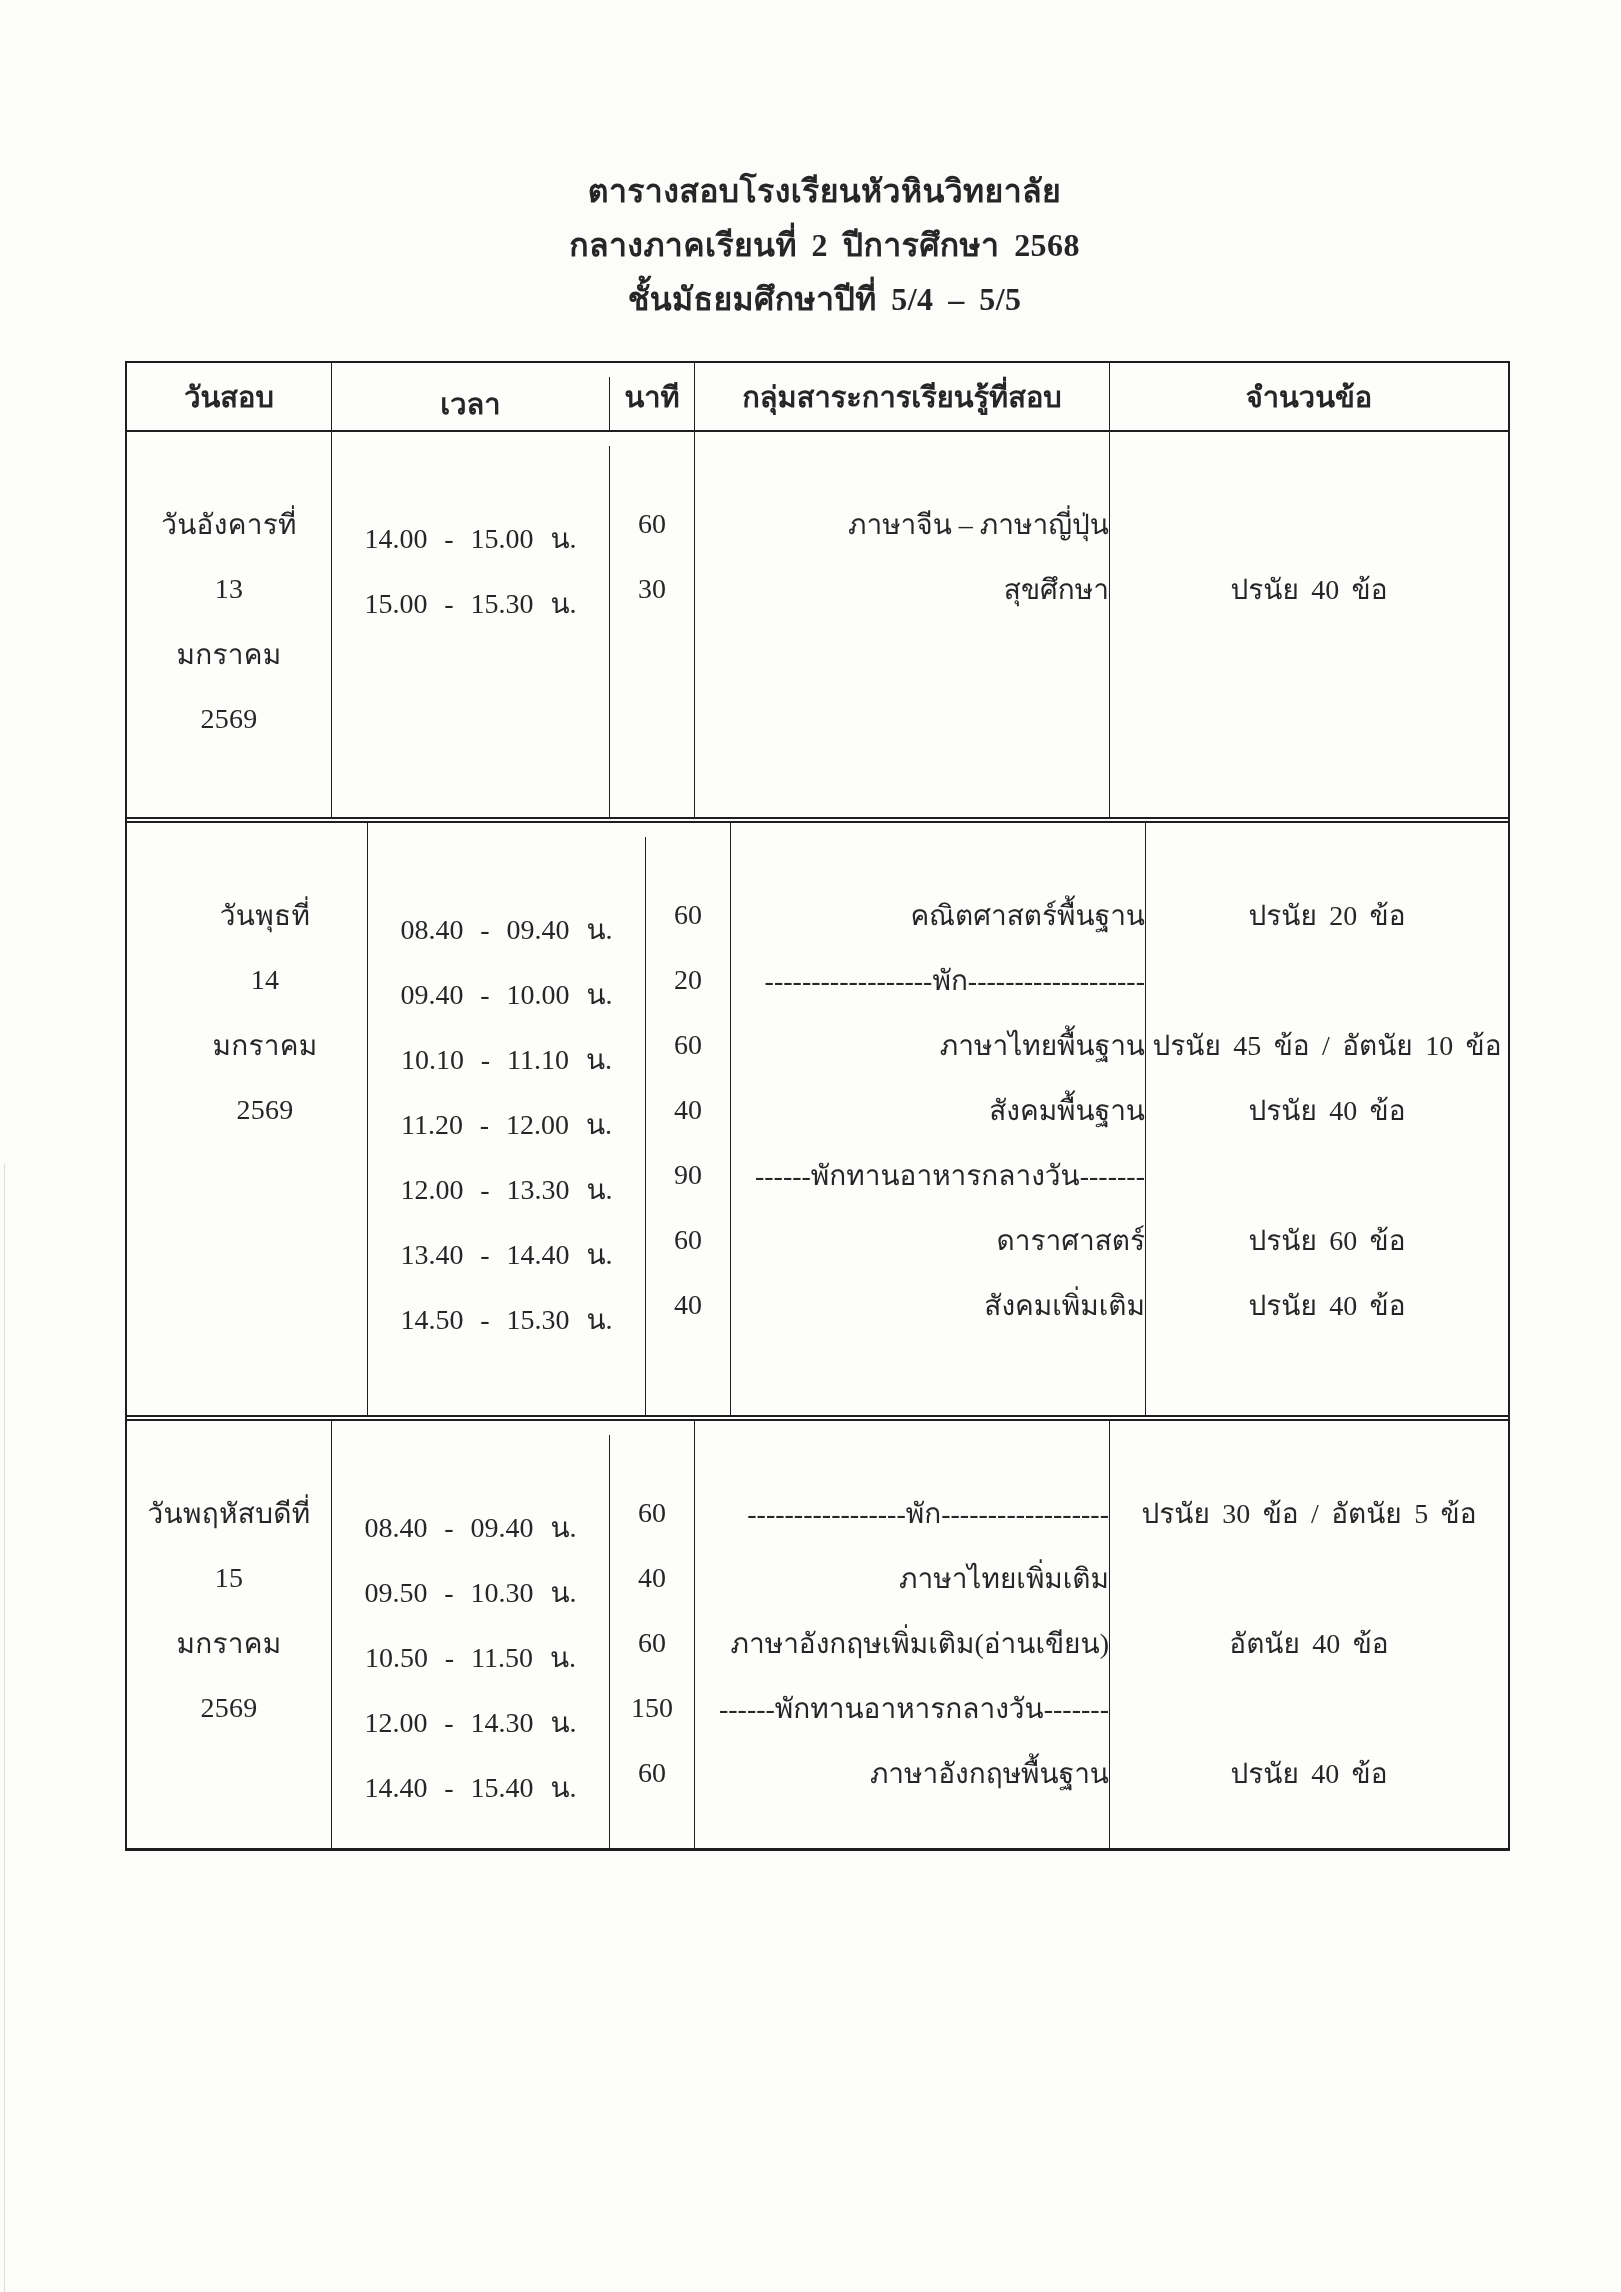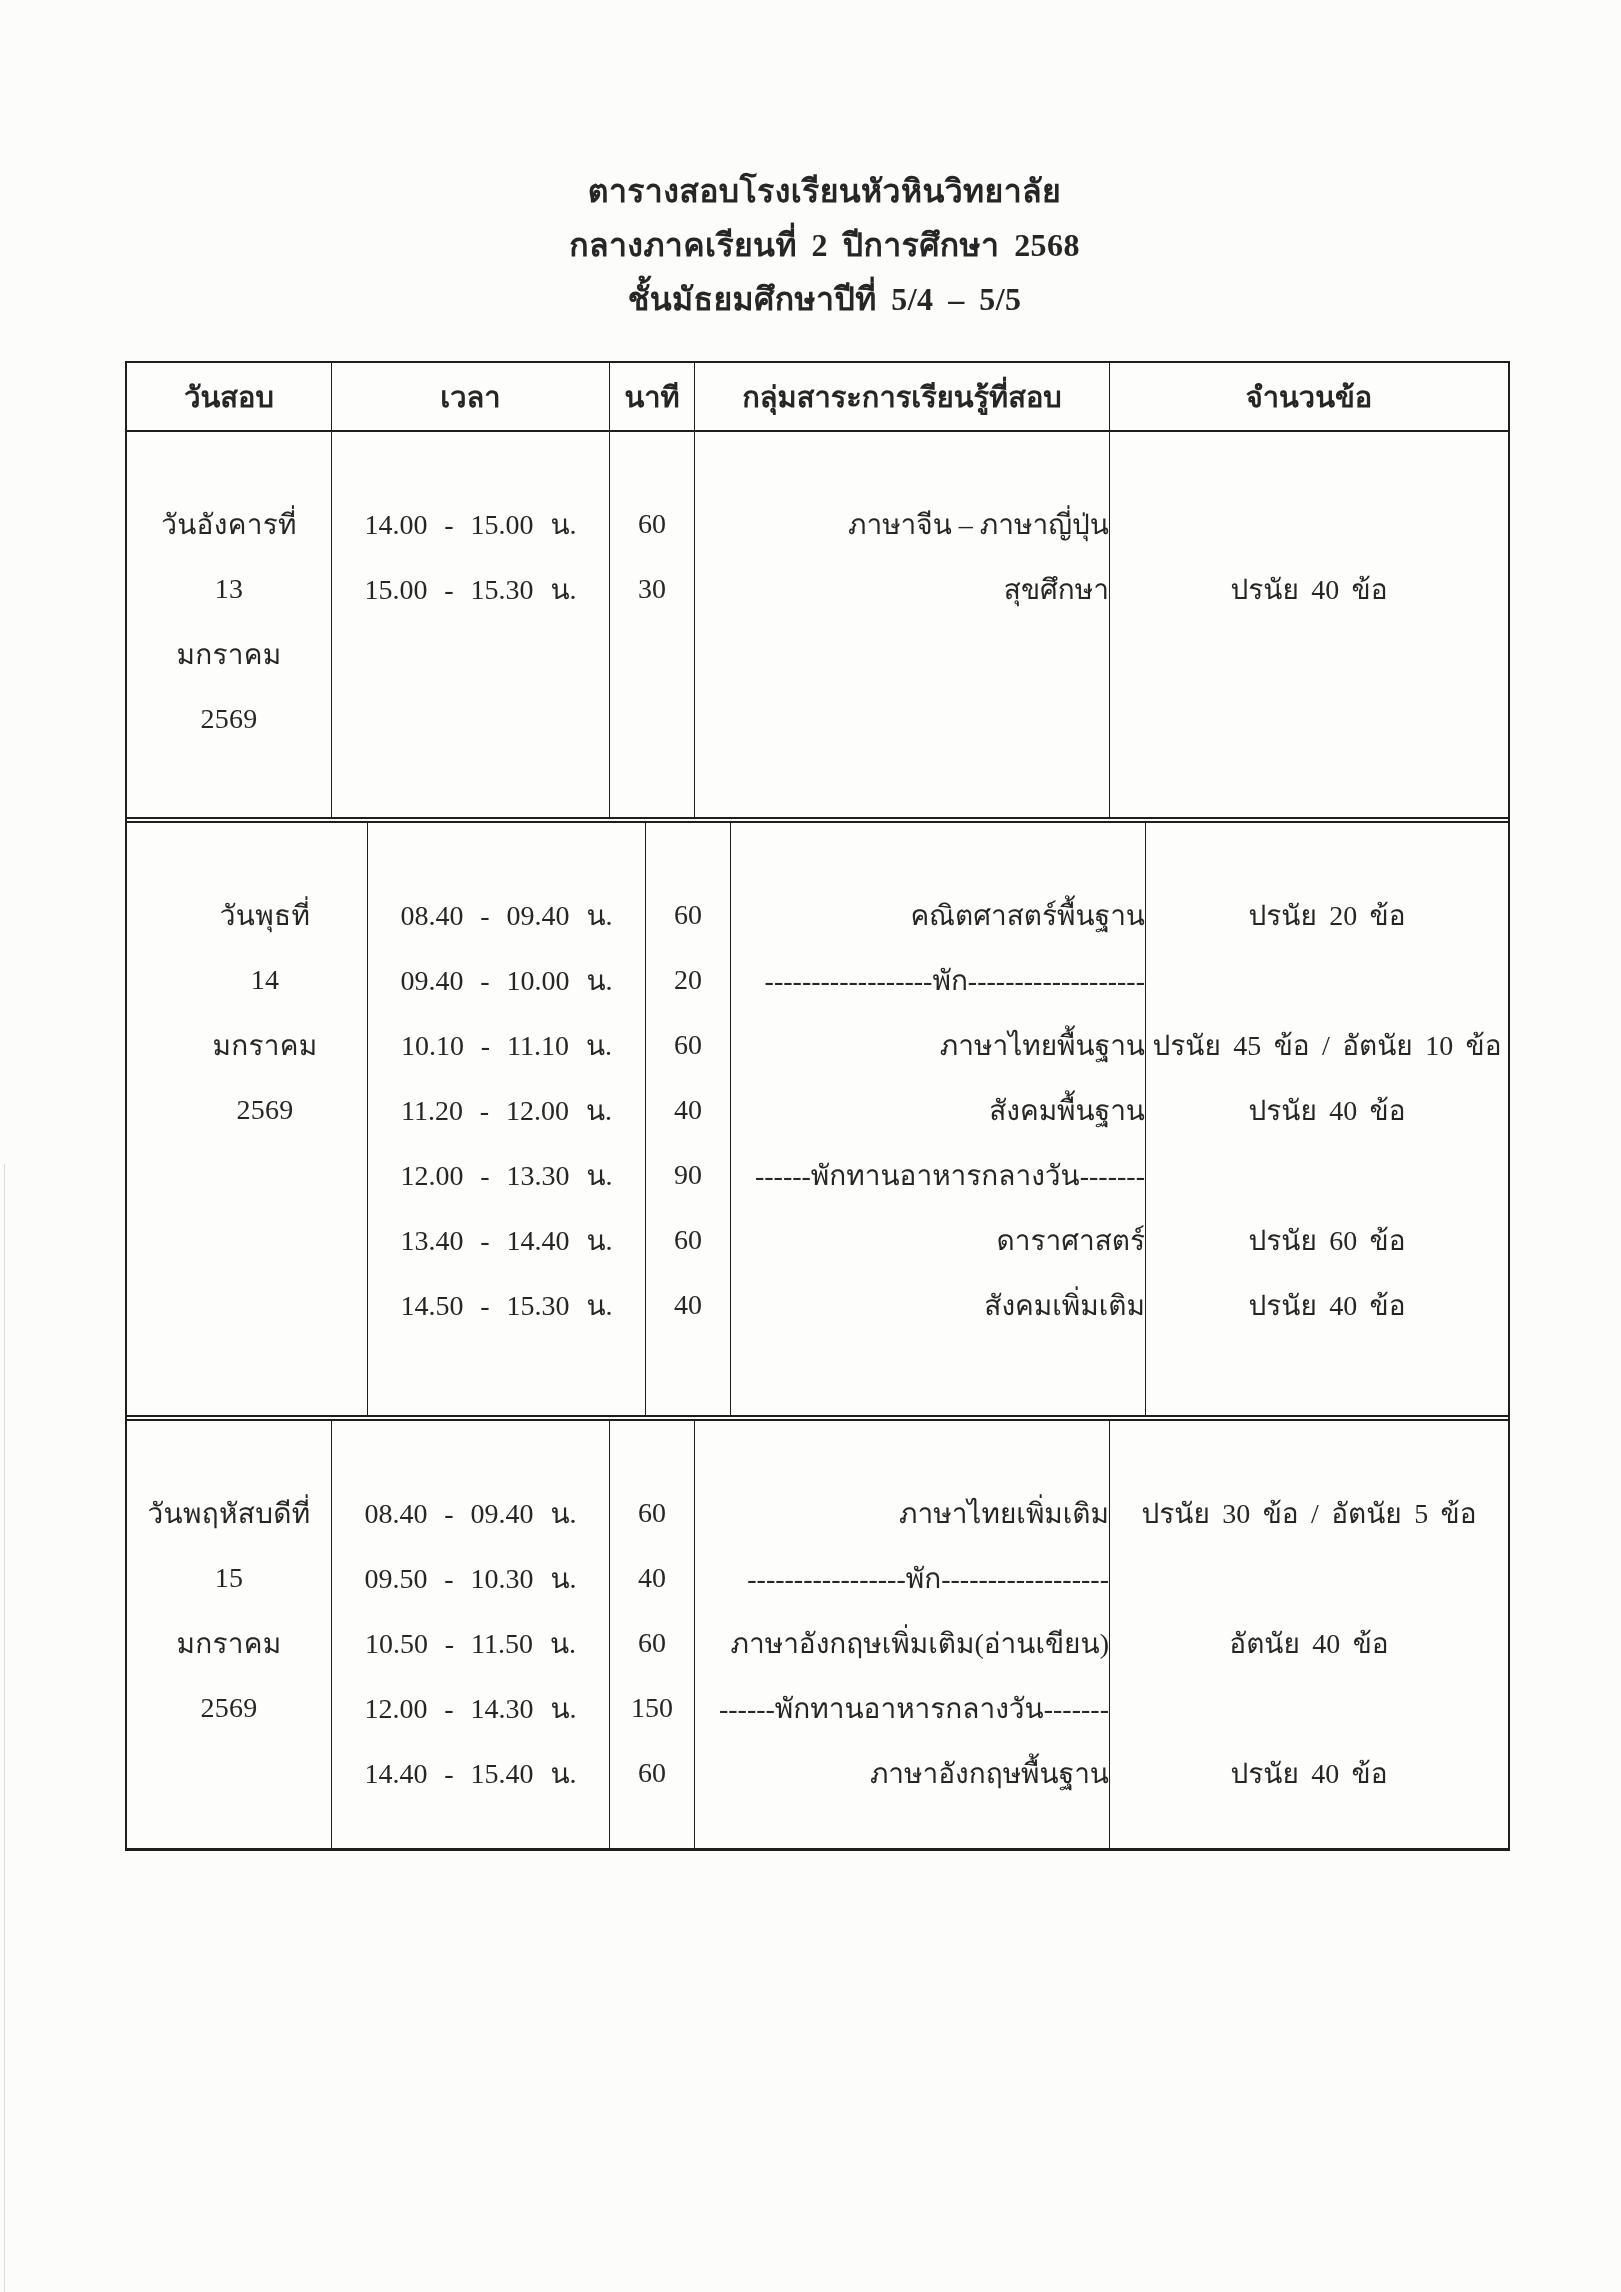--- a/index.html
+++ b/index.html
@@ -53,21 +53,21 @@
     align-items: center;
     justify-content: center;
     font-size: 29px;
     font-weight: bold;
     white-space: nowrap;
     box-sizing: border-box;
     border-right: 1.8px solid #1e1e1e;
   }
 
   .c1 { width: 205px; }
-  .c2 { width: 278px; }
+  .c2 { width: 278px; margin-top: 14px; }
   .c3 { width: 85px; }
   .c4 { width: 415px; align-items: flex-end; }
   .c5 { flex: 1; border-right: none !important; }
 
   .block {
     display: flex;
     box-sizing: border-box;
     border-bottom: 6.3px double #1e1e1e;
   }
   .block:nth-child(1) { min-height: 391px; }
@@ -206,22 +206,22 @@
           <div class="line">14.40 - 15.40 น.</div>
         </div>
         <div class="col c3 col-minutes">
           <div class="line">60</div>
           <div class="line">40</div>
           <div class="line">60</div>
           <div class="line">150</div>
           <div class="line">60</div>
         </div>
         <div class="col c4 col-subject">
+          <div class="line">-----------------พัก------------------</div>
           <div class="line">ภาษาไทยเพิ่มเติม</div>
-          <div class="line">-----------------พัก------------------</div>
           <div class="line">ภาษาอังกฤษเพิ่มเติม(อ่านเขียน)</div>
           <div class="line">------พักทานอาหารกลางวัน-------</div>
           <div class="line">ภาษาอังกฤษพื้นฐาน</div>
         </div>
         <div class="col c5 col-questions">
           <div class="line">ปรนัย 30 ข้อ / อัตนัย 5 ข้อ</div>
           <div class="line"></div>
           <div class="line">อัตนัย 40 ข้อ</div>
           <div class="line"></div>
           <div class="line">ปรนัย 40 ข้อ</div>

